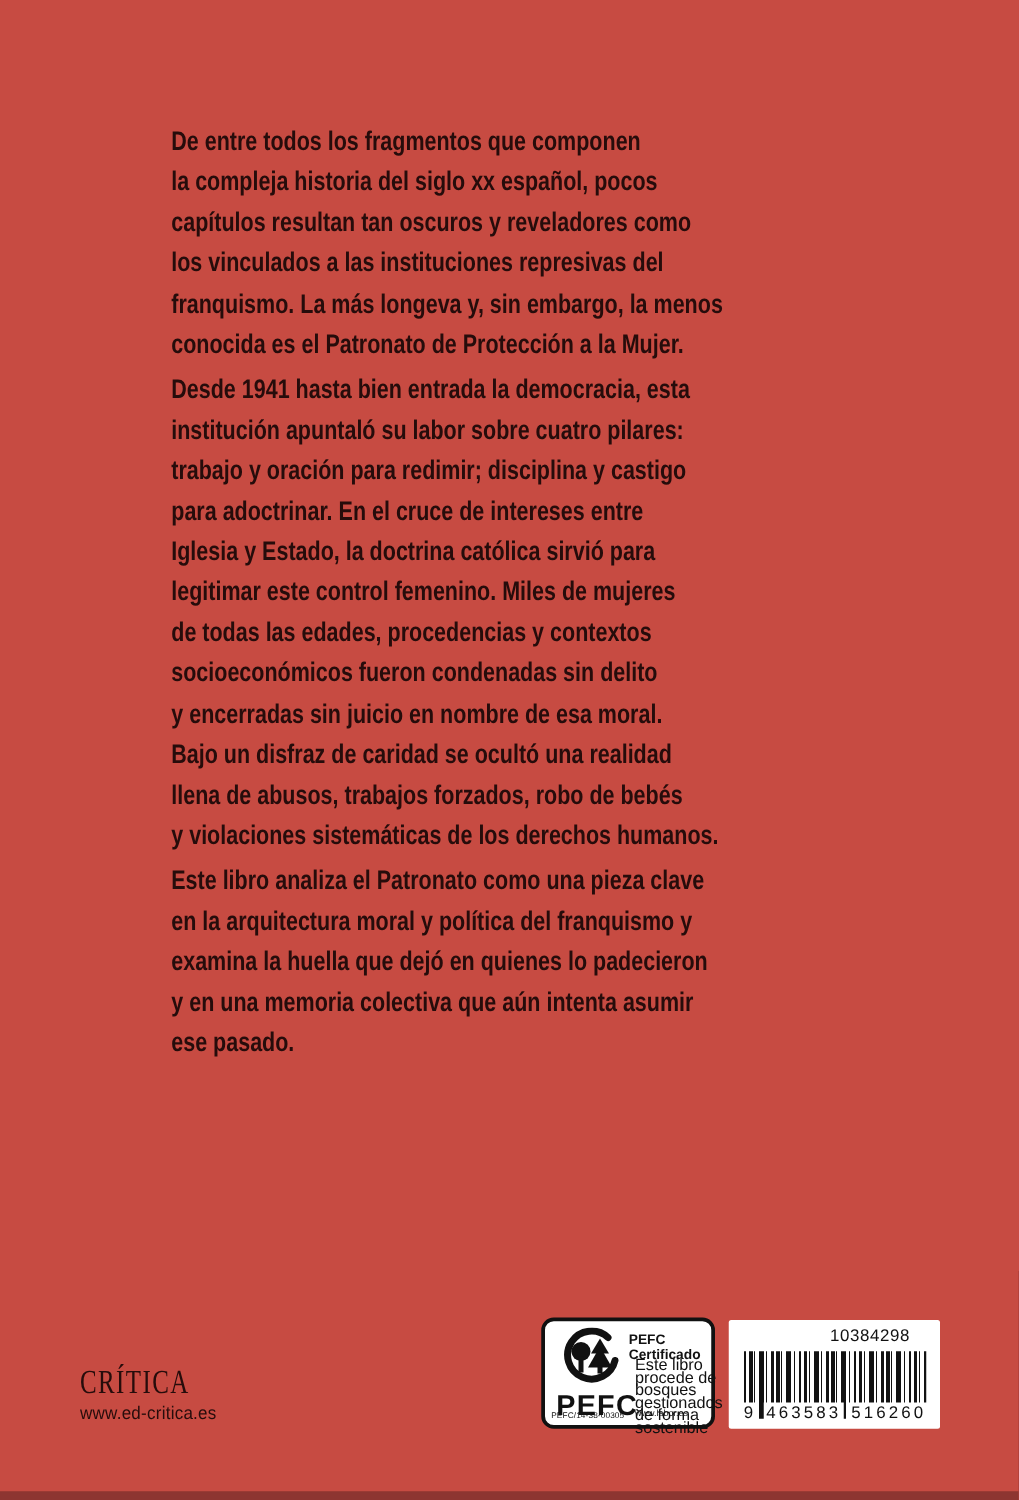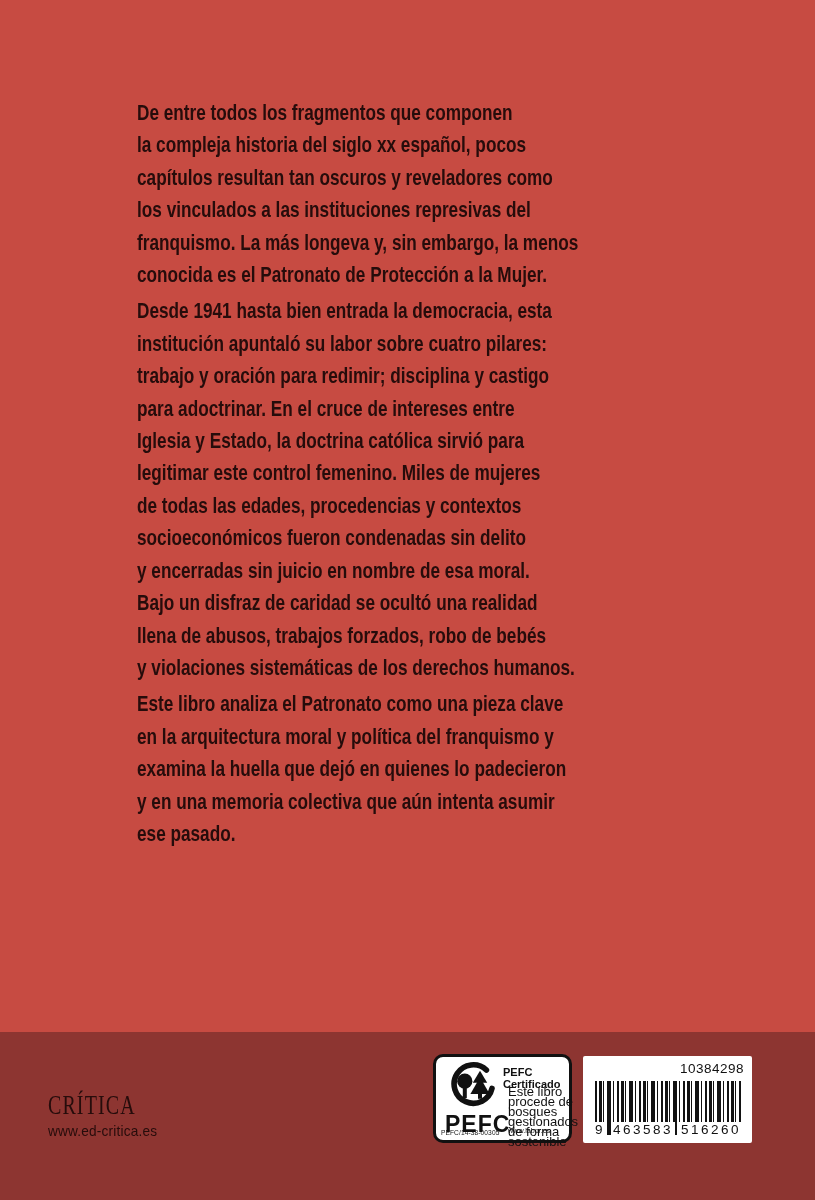--- a/index.html
+++ b/index.html
@@ -10,21 +10,21 @@
   }
   html,body{margin:0;padding:0;}
   body{
     width:815px;height:1200px;
     background:#8d3531;
     font-family:"Liberation Sans","DejaVu Sans",sans-serif;
     overflow:hidden;
   }
   .cover{
     position:relative;
-    width:815px;height:1032px;
+    width:815px;height:1193px;
     background:var(--bg);
   }
   
   .blurb{
     position:absolute;
     left:137px;top:97px;
     width:700px;
     transform:scaleX(0.8);
     transform-origin:left top;
     color:var(--ink);
@@ -32,21 +32,21 @@
   .blurb p{
     margin:0 0 4px 0;
     font-size:21.5px;
     font-weight:bold;
     line-height:32.4px;
     letter-spacing:0px;
     white-space:pre-line;
   }
   
   .publisher{
-    position:absolute;left:48px;top:1090px;
+    position:absolute;left:64px;top:1090px;
     color:var(--ink);
   }
   .publisher .logo{
     font-family:"Liberation Serif","DejaVu Serif",serif;
     font-size:27px;
     letter-spacing:1.5px;
     transform:scaleX(0.74);
     transform-origin:left top;
     line-height:30px;
   }
@@ -93,21 +93,21 @@
   
   .barcode{
     position:absolute;
     left:583px;top:1056px;
     width:169px;height:87px;
     background:var(--label_bg);
     border-radius:2px;
     color:var(--label_ink);
   }
   .barcode .num{
-    position:absolute;top:5px;right:8px;
+    position:absolute;top:5px;right:24px;
     font-size:13.5px;letter-spacing:0.5px;
   }
   .barcode .bars{
     position:absolute;left:12px;right:11px;top:25px;bottom:8px;
     background:
       repeating-linear-gradient(90deg,
         #121212 0 2px,  transparent 2px 4px,
         #121212 4px 7px, transparent 7px 8px,
         #121212 8px 9px, transparent 9px 12px,
         #121212 12px 16px, transparent 16px 18px,

